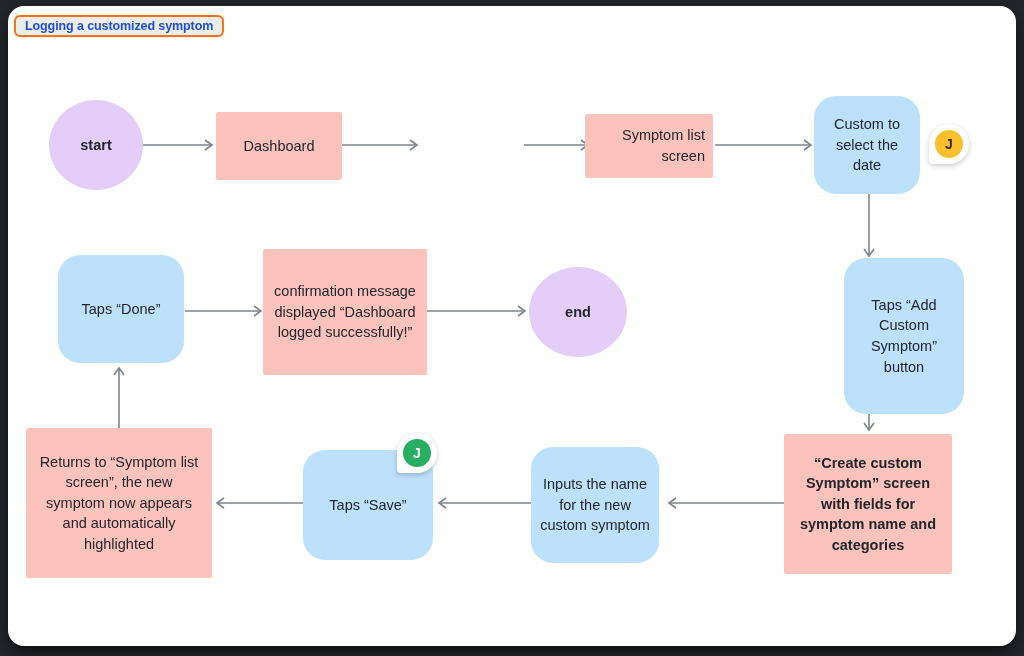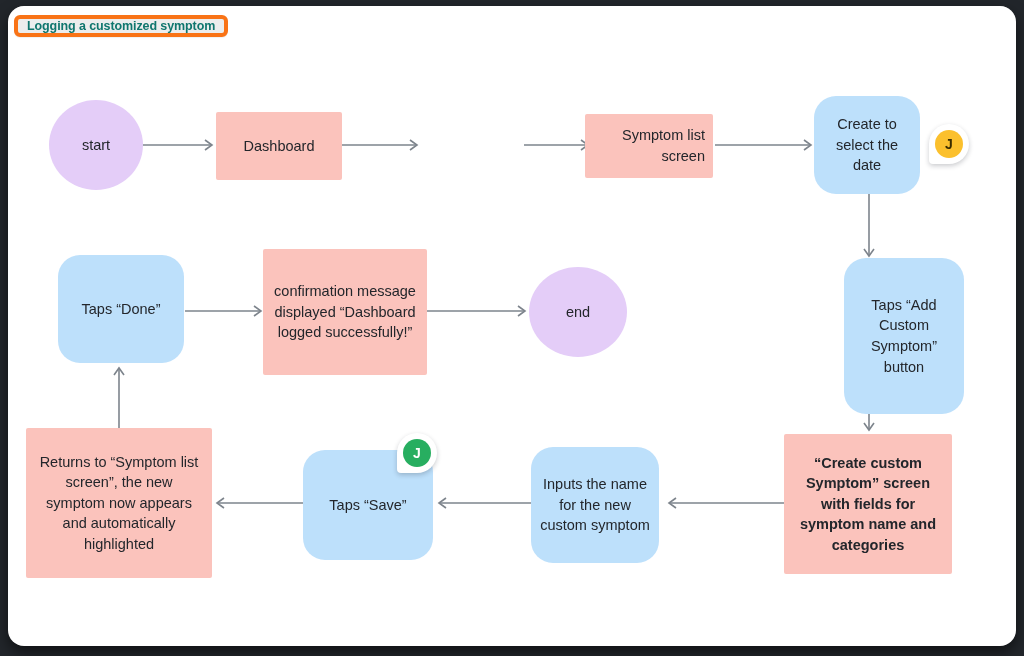--- a/index.html
+++ b/index.html
@@ -39,25 +39,25 @@
   
   #title-chip {
     position: absolute;
     left: 6px;
     top: 9px;
     height: 22px;
     padding: 0 9px;
     display: flex;
     align-items: center;
     background: #eceded;
-    border: 4px solid #f97316;
+    border: 2px solid #f97316;
     border-radius: 6px;
     font-size: 12.5px;
     font-weight: bold;
-    color: #0f766e;
+    color: #1d4ed8;
     letter-spacing: -0.1px;
     white-space: nowrap;
     z-index: 40;
     box-shadow: 0 1px 1px rgba(0,0,0,0.06);
   }
 
   
   #diagram {
     position: absolute;
     left: 0; top: 0;
@@ -76,21 +76,21 @@
     font-size: 14.5px;
     line-height: 1.42;
     padding: 4px 8px;
     z-index: 10;
   }
 
   .node .label { display: block; }
 
   .n-pink   { background: #fbc3bc; border-radius: 2px; }
   .n-blue   { background: #bde0fb; border-radius: 22px; }
-  .n-purple { background: #e4cdf8; border-radius: 50%; }
+  .n-purple { background: #e4cdf8; border-radius: 50%; font-weight: bold; }
 
   
   .arrow {
     position: absolute;
     z-index: 5;
   }
   .arrow svg { display: block; overflow: visible; }
 
   
   .avatar {
@@ -225,21 +225,21 @@
       <div class="node n-pink" style="left:208px; top:106px; width:126px; height:68px;">
         <span class="label">Dashboard</span>
       </div>
 
 
       <div class="node n-pink" style="left:577px; top:108px; width:128px; height:64px;text-align:right;">
         <span class="label">Symptom list screen</span>
       </div>
 
       <div class="node n-blue" style="left:806px; top:90px; width:106px; height:98px;">
-        <span class="label">Create to select the date</span>
+        <span class="label">Custom to select the date</span>
       </div>
 
       <div class="avatar amber" style="left:921px; top:118px;">
         <span class="pin"></span>
         <span class="disc">J</span>
       </div>
 
       <div class="node n-blue" style="left:50px; top:249px; width:126px; height:108px;">
         <span class="label">Taps “Done”</span>
       </div>

